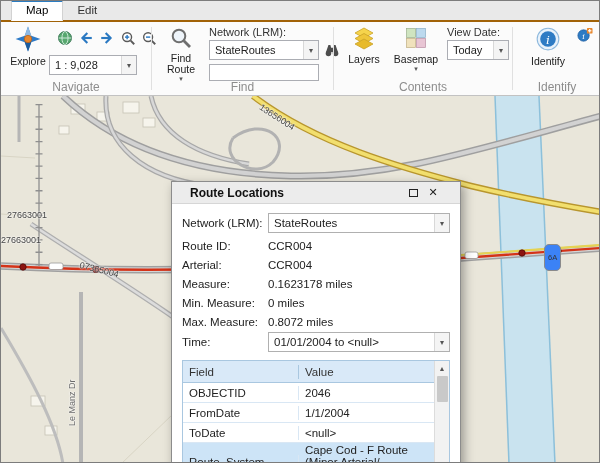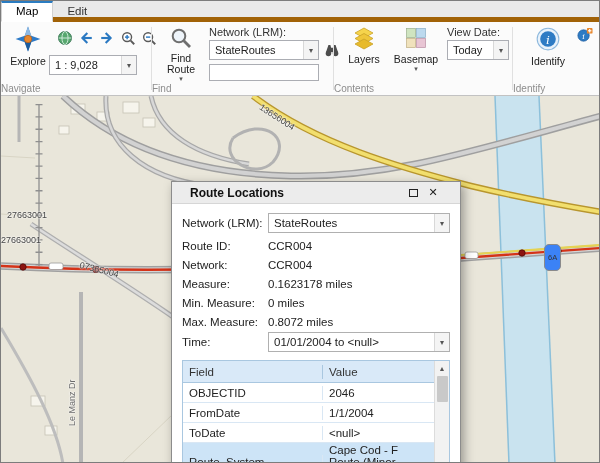--- a/index.html
+++ b/index.html
@@ -1,28 +1,28 @@
 <!DOCTYPE html>
 <html><head>
 <meta charset="utf-8">
 <style>
   *{margin:0;padding:0;box-sizing:border-box}
   html,body{background:#fff}
   body{font-family:"Liberation Sans",sans-serif;color:#222}
   .app{position:relative;width:600px;height:463px;border:1px solid #7c7c7c;background:#fff;overflow:hidden}
 
   
-  .tabbar{position:absolute;top:0;left:0;right:0;height:21px;background:#e9e9e9;border-bottom:5px solid #a16207;display:flex;align-items:flex-start;padding-left:0}
+  .tabbar{position:absolute;top:0;left:0;right:0;height:21px;background:#e9e9e9;border-bottom:2px solid #a16207;display:flex;align-items:center;padding-left:10px}
   .tab{height:21px;line-height:21px;padding:0 14px;font-size:11.5px;color:#333}
   .tab.active{background:#fff;border:1px solid #d2d2d2;border-bottom:1px solid #fff;border-top:2px solid #2b7cc1;line-height:17px;color:#000}
 
   
   .ribbon{position:absolute;top:21px;left:0;right:0;height:74px;background:#fbfbfb;border-bottom:1px solid #c2c2c2}
   .group{position:absolute;top:0;bottom:0}
-  .grouplabel{position:absolute;bottom:1px;left:0;width:100%;font-size:10px;color:#8d8d8d}
+  .grouplabel{position:absolute;bottom:1px;left:0;width:100%;text-align:center;font-size:12px;color:#8d8d8d}
   .sep{position:absolute;top:5px;bottom:5px;width:1px;background:#e0e0e0}
   .bigbtn{position:absolute;display:flex;flex-direction:column;align-items:center;gap:1px;background:none;border:1px solid transparent;font-size:10.5px;color:#222;font-family:inherit}
   .bigbtn .dd{font-size:7px;color:#555;line-height:5px}
   .iconbtn{display:inline-flex;align-items:center;justify-content:center;width:19px;height:19px;border:1px solid transparent;background:none}
   .iconrow{position:absolute;display:flex;gap:2px}
   .combo{position:absolute;display:flex;align-items:center;border:1px solid #abadb3;background:#fff;font-size:11px;padding-left:5px;height:20px}
   .combo .dd-box{width:15px;height:100%;margin-left:auto;display:flex;align-items:center;justify-content:center;border-left:1px solid #d8d8d8;color:#555;font-size:8px;background:#f4f4f4}
   .riblabel{position:absolute;font-size:11px;color:#333}
   .smallinput{position:absolute;border:1px solid #abadb3;background:#fff;height:17px;font-size:11px;padding:0 4px;font-family:inherit}
 
@@ -45,21 +45,21 @@
   .fvalue{color:#222}
   .dlg-select{flex:1;height:20px;border:1px solid #b0b0b0;background:#fff;display:flex;align-items:center;padding-left:5px}
   .dlg-select .dd-box{width:15px;height:100%;margin-left:auto;display:flex;align-items:center;justify-content:center;border-left:1px solid #d8d8d8;color:#555;font-size:8px;background:#f4f4f4}
 
   
   .tbl{display:flex;border:1px solid #a9c7e0;margin-top:7px}
   .tbl-main{flex:1;min-width:0}
   .trow{display:flex;border-bottom:1px solid #d9e7f4;min-height:20px;align-items:center;background:#fff}
   .trow:last-child{border-bottom:none}
   .thead{background:#d9e9f8;min-height:22px;border-bottom:1px solid #a9c7e0;color:#333}
-  .cell-f{width:140px;flex:none;padding:1px 6px;border-right:1px solid #d9e7f4;overflow:hidden}
+  .cell-f{width:116px;flex:none;padding:1px 6px;border-right:1px solid #d9e7f4;overflow:hidden}
   .thead .cell-f{border-right:1px solid #a9c7e0}
   .cell-v{flex:1;padding:1px 6px;overflow:hidden}
   .trow.selected{background:#cde4f7;min-height:31px}
   .vscroll{width:15px;flex:none;background:#f2f2f2;border-left:1px solid #dcdcdc;display:flex;flex-direction:column;align-items:center}
   .sc-arrow{width:15px;height:14px;display:flex;align-items:center;justify-content:center;font-size:7px;color:#555;background:none;border:none}
   .sc-thumb{width:11px;height:26px;background:#c9c9c9;border-radius:1px;margin-top:1px}
   .sc-space{flex:1}
 </style>
 </head>
 <body>
@@ -305,21 +305,21 @@
           <div class="dlg-select">
             <span>StateRoutes</span>
             <span class="dd-box">▾</span>
           </div>
         </div>
         <div class="frow">
           <span class="flabel">Route ID:</span>
           <span class="fvalue">CCR004</span>
         </div>
         <div class="frow">
-          <span class="flabel">Network:</span>
+          <span class="flabel">Arterial:</span>
           <span class="fvalue">CCR004</span>
         </div>
         <div class="frow">
           <span class="flabel">Measure:</span>
           <span class="fvalue">0.1623178 miles</span>
         </div>
         <div class="frow">
           <span class="flabel">Min. Measure:</span>
           <span class="fvalue">0 miles</span>
         </div>

